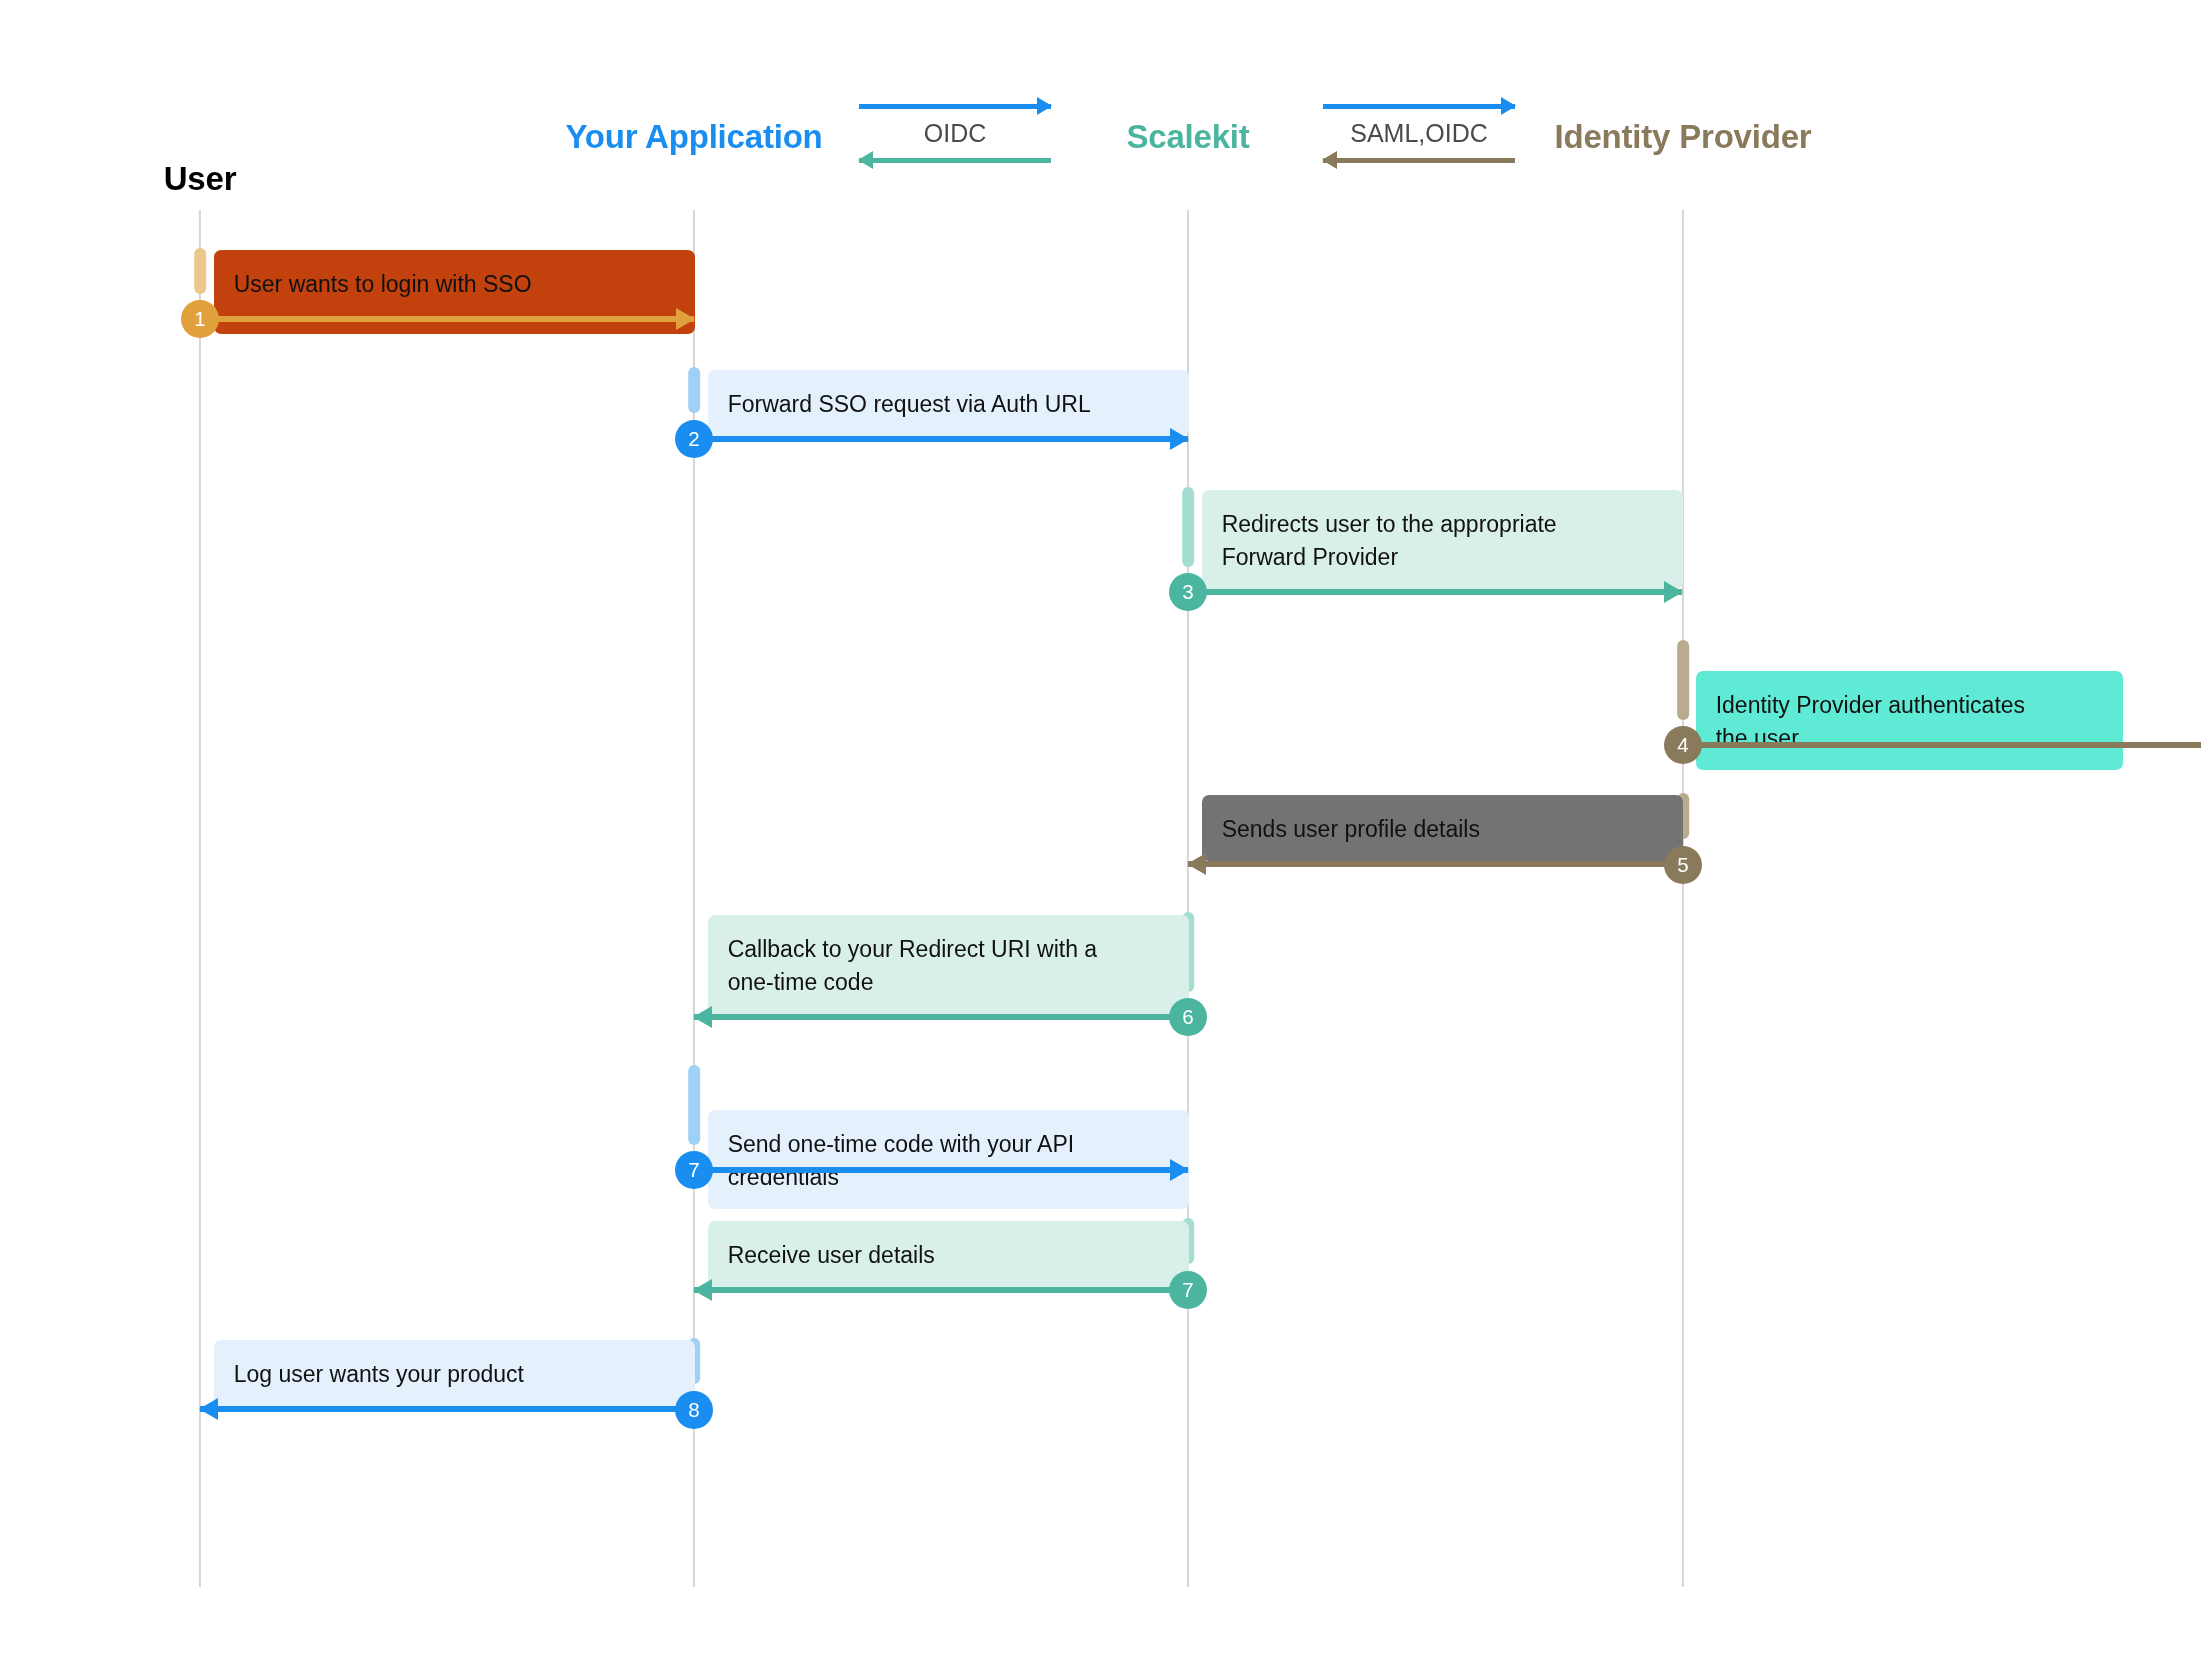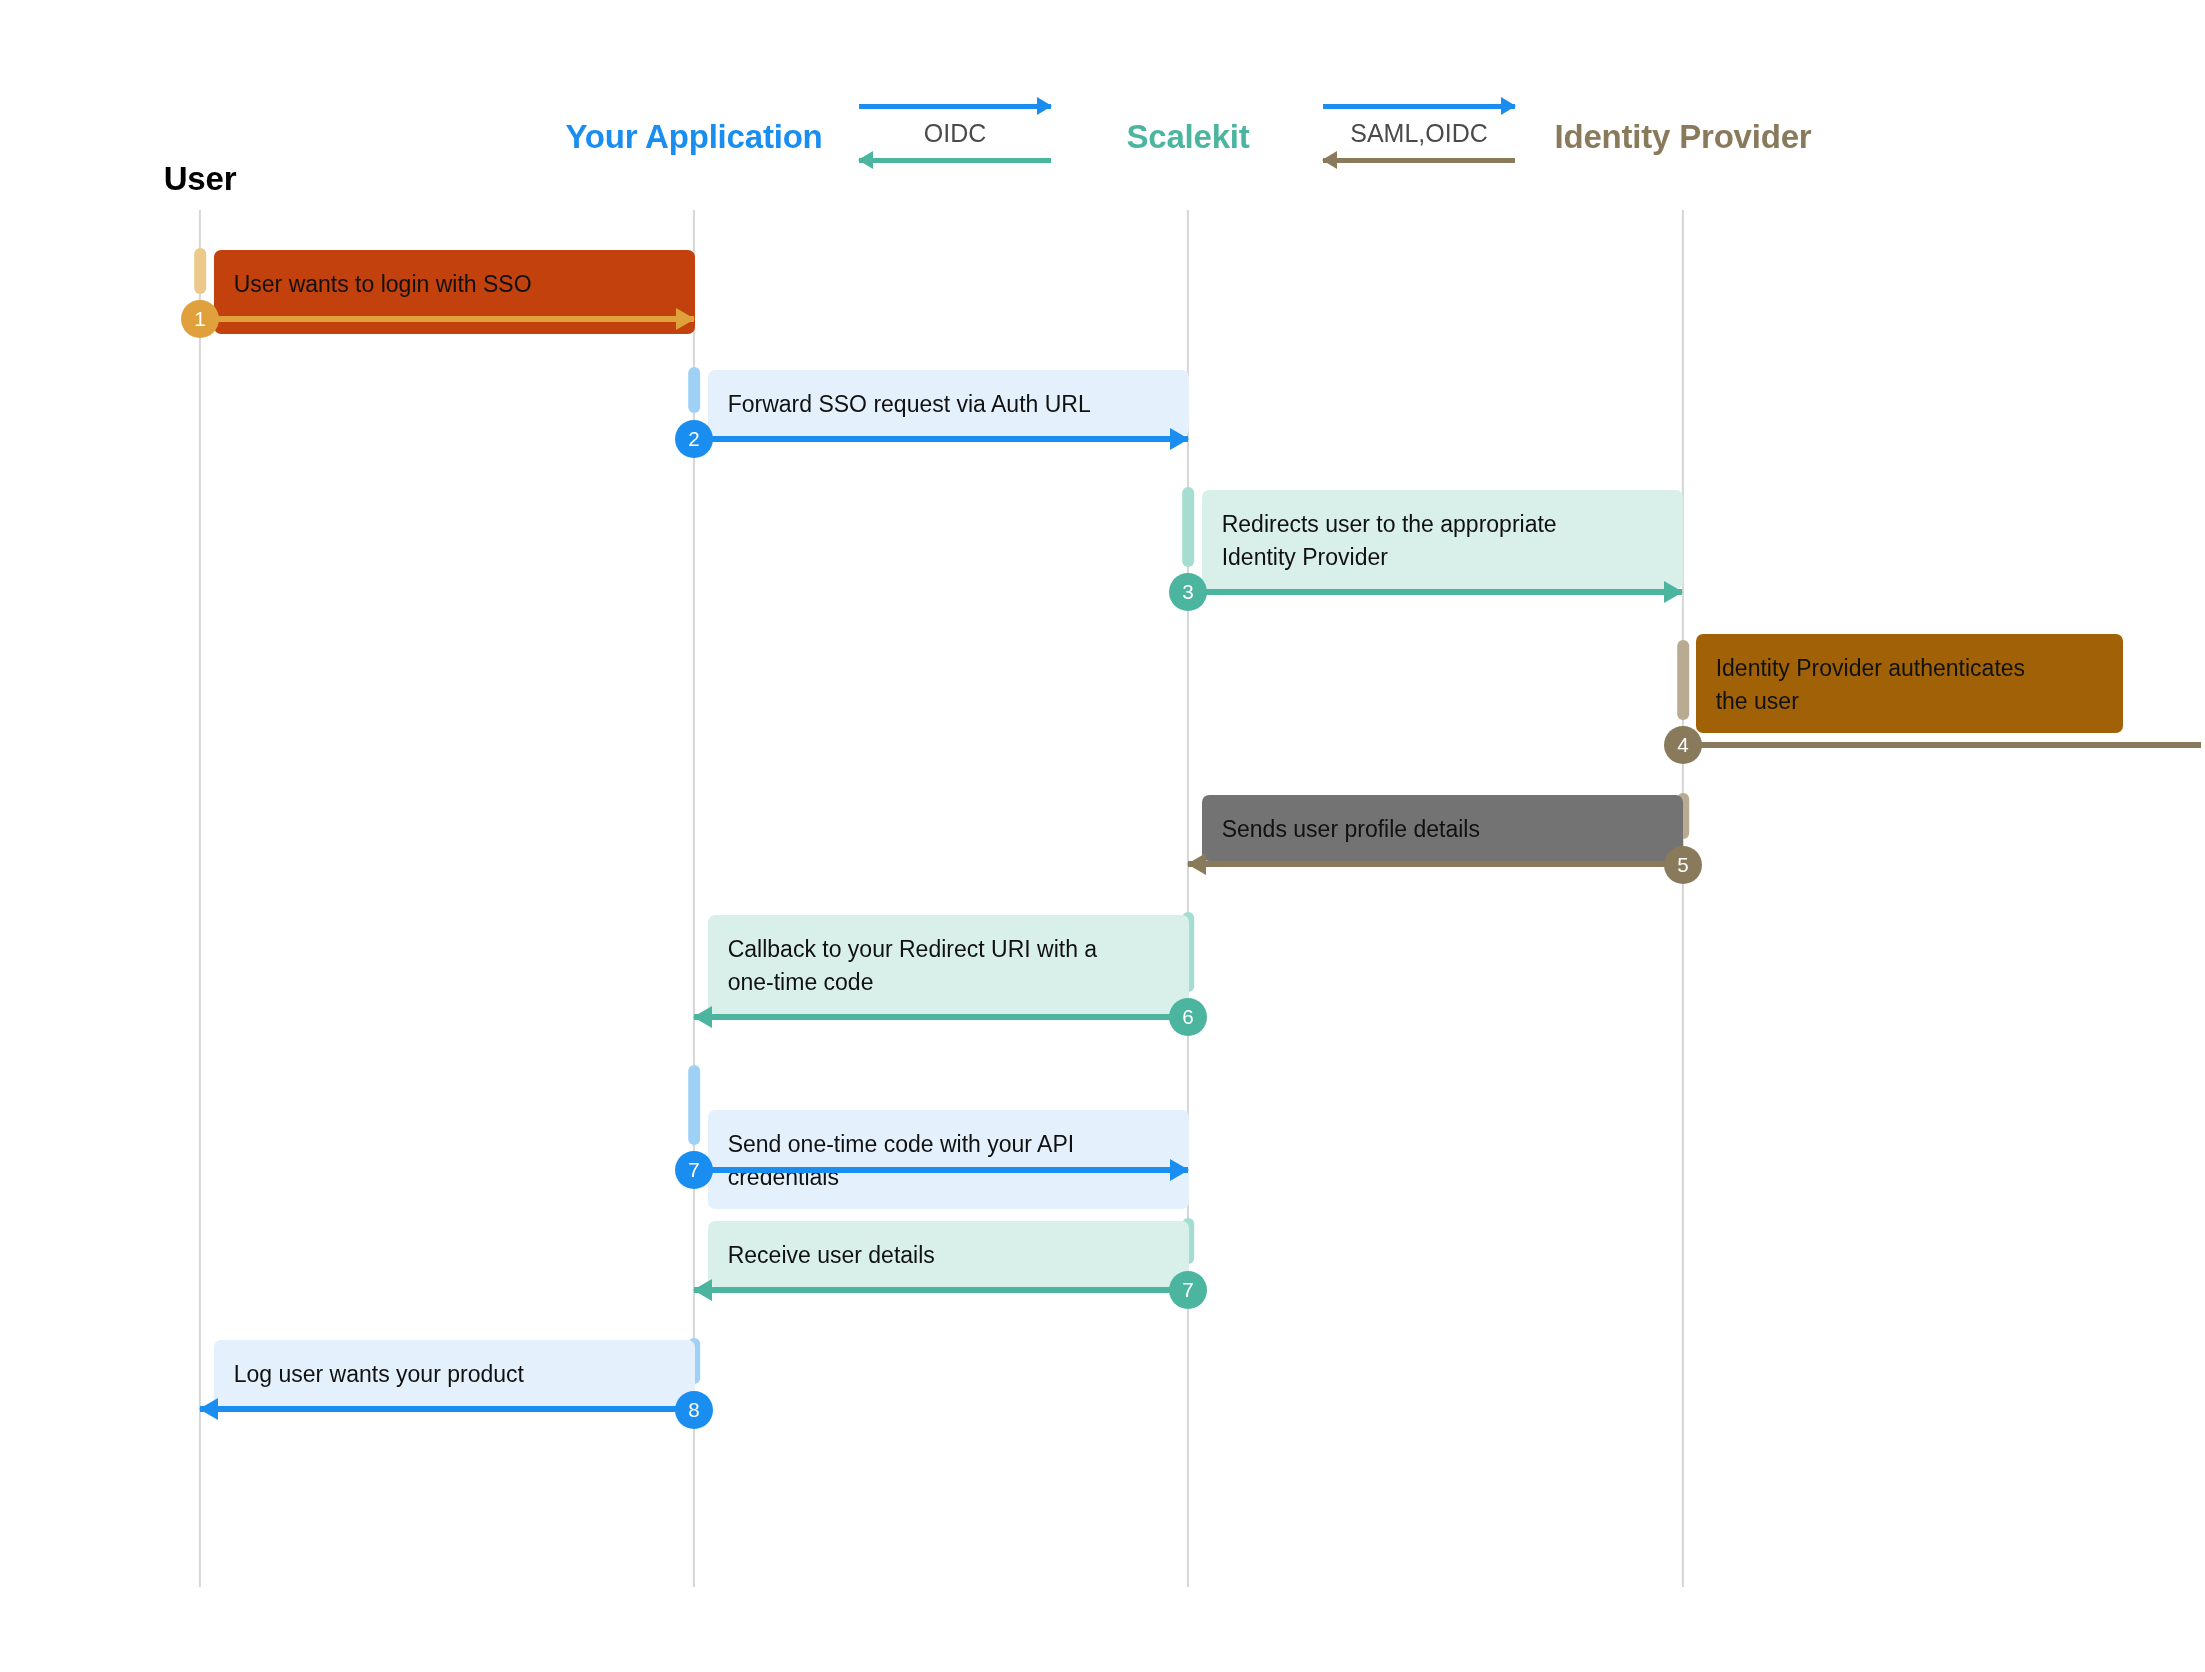--- a/index.html
+++ b/index.html
@@ -194,29 +194,29 @@
       <div class="note-text" style="color: rgb(17, 17, 17);">Forward SSO request via Auth URL</div>
     </div>
     <div class="msg-arrow to-right" style="left: 694px; top: 436px; width: 494px;">
       <div class="shaft" style="background: rgb(26, 142, 240);"></div>
       <div class="head" style="border-left-color: rgb(26, 142, 240);"></div>
     </div>
     <div class="step-badge" style="left: 694px; top: 439px; background: rgb(26, 142, 240);">2</div>
     <div class="activation" style="left: 1188px; top: 487px; height: 80px; background: rgb(165, 221, 208);"></div>
     <div class="note" style="left: 1202px; top: 490px; width: 481px; height: 99px; background: rgb(217, 240, 234);">
       <div class="note-text" style="color: rgb(17, 17, 17);">Redirects user to the appropriate
-Identity Provider</div>
+Forward Provider</div>
     </div>
     <div class="msg-arrow to-right" style="left: 1188px; top: 589px; width: 494px;">
       <div class="shaft" style="background: rgb(76, 181, 160);"></div>
       <div class="head" style="border-left-color: rgb(76, 181, 160);"></div>
     </div>
     <div class="step-badge" style="left: 1188px; top: 592px; background: rgb(76, 181, 160);">3</div>
     <div class="activation" style="left: 1683px; top: 640px; height: 80px; background: rgb(184, 171, 146);"></div>
-    <div class="note" style="left: 1696px; top: 634px; width: 427px; height: 99px; background: #a16207;">
+    <div class="note" style="left: 1696px; top: 671px; width: 427px; height: 99px; background: #5eead4;">
       <div class="note-text" style="color: rgb(17, 17, 17);">Identity Provider authenticates
 the user</div>
     </div>
     <div class="msg-arrow to-right no-head" style="left: 1683px; top: 742px; width: 518px;">
       <div class="shaft" style="background: rgb(138, 122, 92);"></div>
     </div>
     <div class="step-badge" style="left: 1683px; top: 745px; background: rgb(138, 122, 92);">4</div>
     <div class="activation" style="left: 1683px; top: 793px; height: 46px; background: rgb(184, 171, 146);"></div>
     <div class="note" style="left: 1202px; top: 795px; width: 481px; height: 66px; background: #737373;">
       <div class="note-text" style="color: rgb(17, 17, 17);">Sends user profile details</div>

